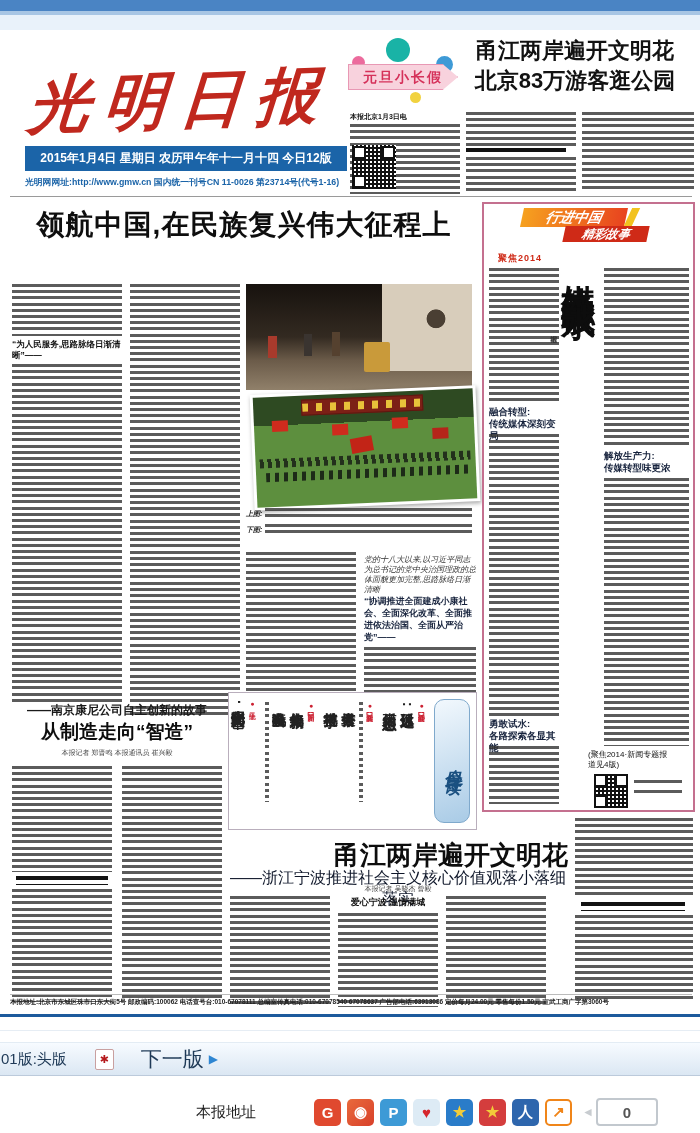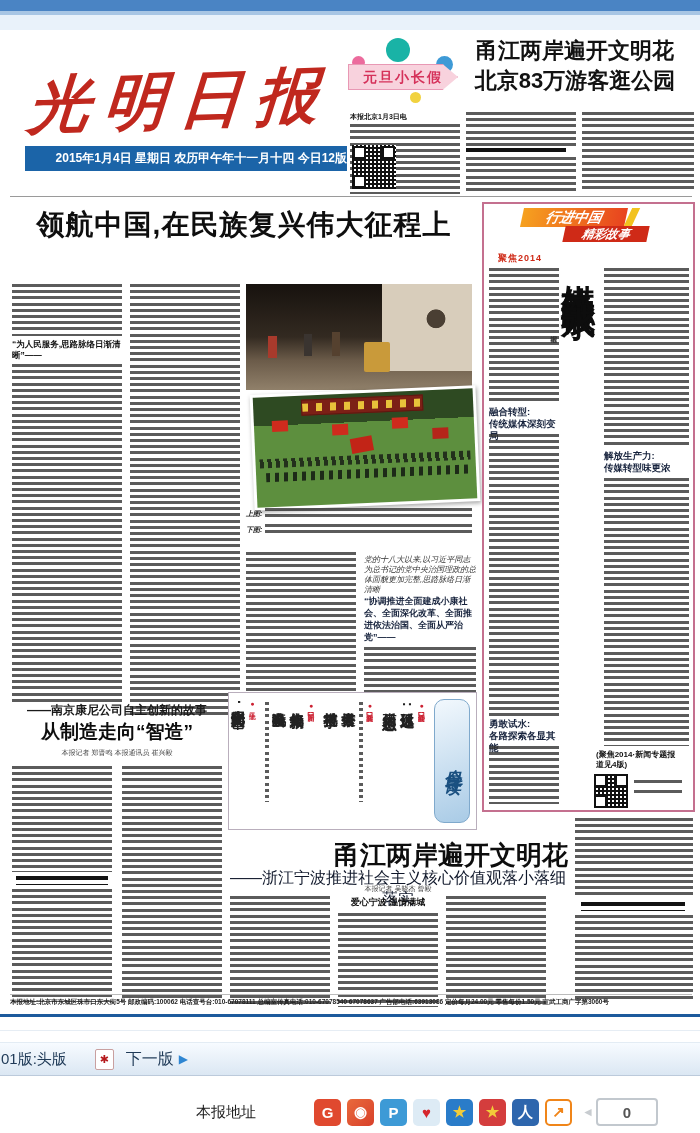--- a/index.html
+++ b/index.html
@@ -49,21 +49,22 @@
     <div class="sim" style="width:110px;height:70px;margin-top:2px;"></div>
   </div>
   <div class="abs" style="left:466px;top:112px;width:110px;height:80px;">
     <div class="sim" style="width:110px;height:34px;"></div>
     <div class="simb" style="width:100px;height:7px;margin:2px 0;"></div>
     <div class="sim" style="width:110px;height:35px;"></div>
   </div>
   <div class="abs sim" style="left:582px;top:112px;width:112px;height:80px;"></div>
 
   <div class="abs" style="left:25px;top:146px;width:322px;height:25px;background:#1b64a8;color:#fff;font-weight:bold;
-              font-size:12px;text-align:right;line-height:25px;">2015年1月4日 星期日 农历甲午年十一月十四 今日12版</div>
+              font-size:12px;text-align:center;line-height:25px;">2015年1月4日 星期日 农历甲午年十一月十四 今日12版</div>
+  <div class="abs" style="left:25px;top:177px;width:322px;color:#1b64a8;font-size:8.8px;font-weight:bold;">光明网网址:http://www.gmw.cn 国内统一刊号CN 11-0026 第23714号(代号1-16)</div>
 
   <div class="qr" style="left:352px;top:145px;width:44px;height:44px;">
     <i style="left:1px;top:1px;"></i>
       <i style="right:1px;top:1px;"></i>
       <i style="left:1px;bottom:1px;"></i>
   </div>
 
   <div class="abs" style="left:10px;top:196px;width:682px;height:1px;background:#9a9a9a;"></div>
 
   <div class="abs" style="left:10px;top:206px;width:468px;text-align:center;font-size:28px;font-weight:900;color:#0e0e0e;letter-spacing:1px;">领航中国,在民族复兴伟大征程上</div>
@@ -139,21 +140,21 @@
 
     <div class="abs vt" style="left:66px;top:126px;font-size:7px;color:#333;height:96px;">本报记者</div>
     <div class="abs vt" style="left:76px;top:54px;height:312px;font-size:34px;font-weight:900;color:#0d0d0d;letter-spacing:3px;">媒体融合勇敢试水</div>
 
     <div class="abs sim" style="left:120px;top:64px;width:85px;height:178px;"></div>
     <div class="abs" style="left:120px;top:246px;width:85px;font-size:9.5px;font-weight:900;color:#17233d;line-height:12px;">
       <div>解放生产力:</div>
       <div>传媒转型味更浓</div>
     </div>
     <div class="abs sim" style="left:120px;top:274px;width:85px;height:268px;"></div>
-    <div class="abs" style="left:112px;top:546px;width:85px;font-size:8px;font-weight:700;color:#111;line-height:10px;">(聚焦2014·新闻专题报道见4版)</div>
+    <div class="abs" style="left:104px;top:546px;width:85px;font-size:8px;font-weight:400;color:#111;line-height:10px;">(聚焦2014·新闻专题报道见4版)</div>
     <div class="qr" style="left:110px;top:570px;width:34px;height:34px;">
       <i style="left:0;top:0;"></i>
         <i style="right:0;top:0;"></i>
         <i style="left:0;bottom:0;"></i>
     </div>
     <div class="abs sim" style="left:150px;top:576px;width:48px;height:5px;"></div>
     <div class="abs sim" style="left:150px;top:586px;width:48px;height:5px;"></div>
   </div>
 
   <div class="abs" style="left:10px;top:700px;width:214px;height:306px;">
@@ -215,21 +216,21 @@
               font-weight:bold;white-space:nowrap;overflow:hidden;">本报地址:北京市东城区珠市口东大街5号 邮政编码:100062 电话查号台:010-67078111 总编室传真电话:010-67078540 67078637 广告部电话:63913086 定价每月24.00元 零售每份1.50元 宣武工商广字第3060号</div>
 
   <div class="abs" style="left:0;top:1014px;width:700px;height:3px;background:#1c5a9c;"></div>
   <div class="abs" style="left:0;top:1030px;width:700px;height:1px;background:#e6edf4;"></div>
 
   <div class="abs" style="left:0;top:1042px;width:700px;height:34px;background:linear-gradient(#f7fbff,#dbe7f3);
               border-top:1px solid #e3ecf4;border-bottom:1px solid #bccadb;display:flex;align-items:center;box-sizing:border-box;">
     <span style="font-size:15px;color:#1f3a57;margin-left:1px;">01版:头版</span>
     <span style="width:17px;height:19px;background:#fff;border:1px solid #c9a0a0;border-radius:2px;color:#b5191c;
                  font-size:11px;display:inline-flex;align-items:center;justify-content:center;margin-left:28px;">✱</span>
-    <span style="font-size:16px;color:#1f3a57;margin-left:12px;">下一版</span>
+    <span style="font-size:21px;color:#1f3a57;margin-left:27px;">下一版</span>
     <span style="font-size:12px;color:#2f86d2;margin-left:5px;">▶</span>
   </div>
 
   <div class="abs" style="left:0;top:1094px;width:700px;height:36px;display:flex;align-items:center;">
     <span style="font-size:15px;color:#222;margin-left:196px;">本报地址</span>
     <div style="display:flex;gap:6px;margin-left:58px;">
       <span class="share-ic" style="background:#e0492f;color:#fff;">G</span>
       <span class="share-ic" style="background:linear-gradient(135deg,#e96a3c,#d8402a);color:#fff;">◉</span>
       <span class="share-ic" style="background:#3d9ad6;color:#fff;">P</span>
       <span class="share-ic" style="background:#ddebf5;color:#d5252b;">♥</span>

